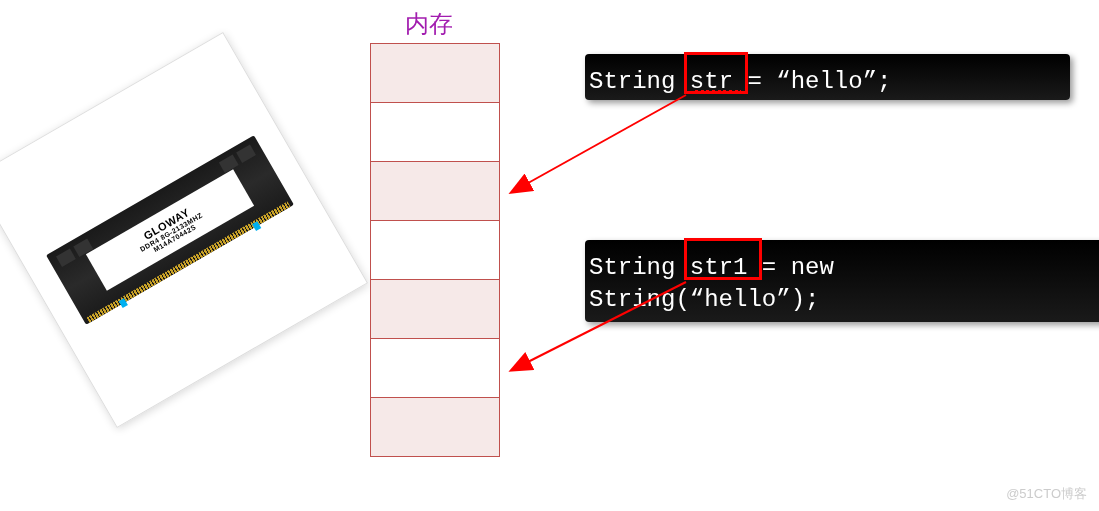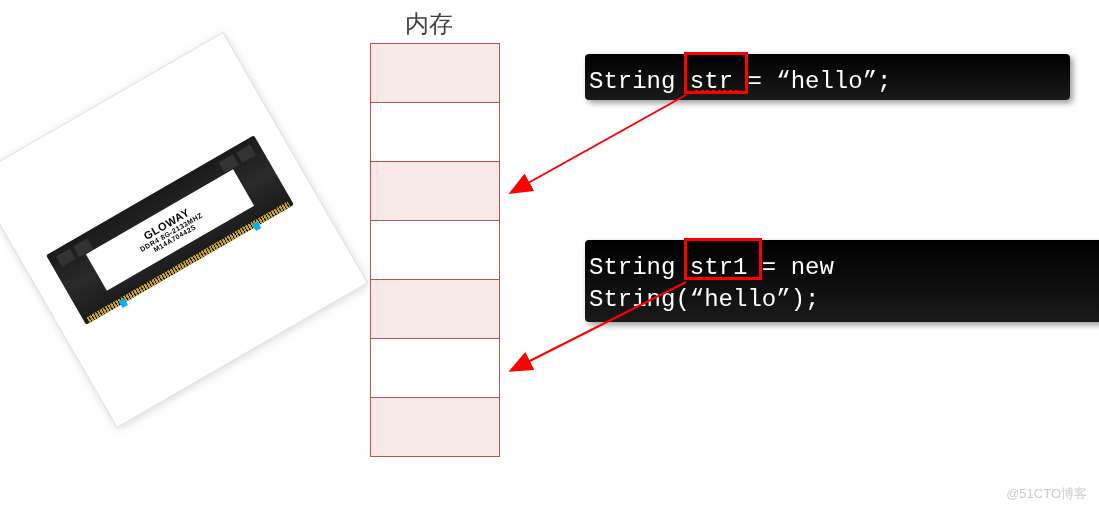--- a/index.html
+++ b/index.html
@@ -74,21 +74,21 @@
       left: 4px;
       right: 4px;
       height: 6px;
       background: repeating-linear-gradient(90deg, #c9a227 0 2px, #1a1a1a 2px 3px);
     }
     .mem-title {
       position: absolute;
       left: 405px;
       top: 8px;
       font-size: 24px;
-      color: #404040;
+      color: #a21caf;
     }
     .mem-column {
       position: absolute;
       left: 370px;
       top: 44px;
       width: 130px;
     }
     .mem-cell {
       width: 130px;
       height: 60px;

